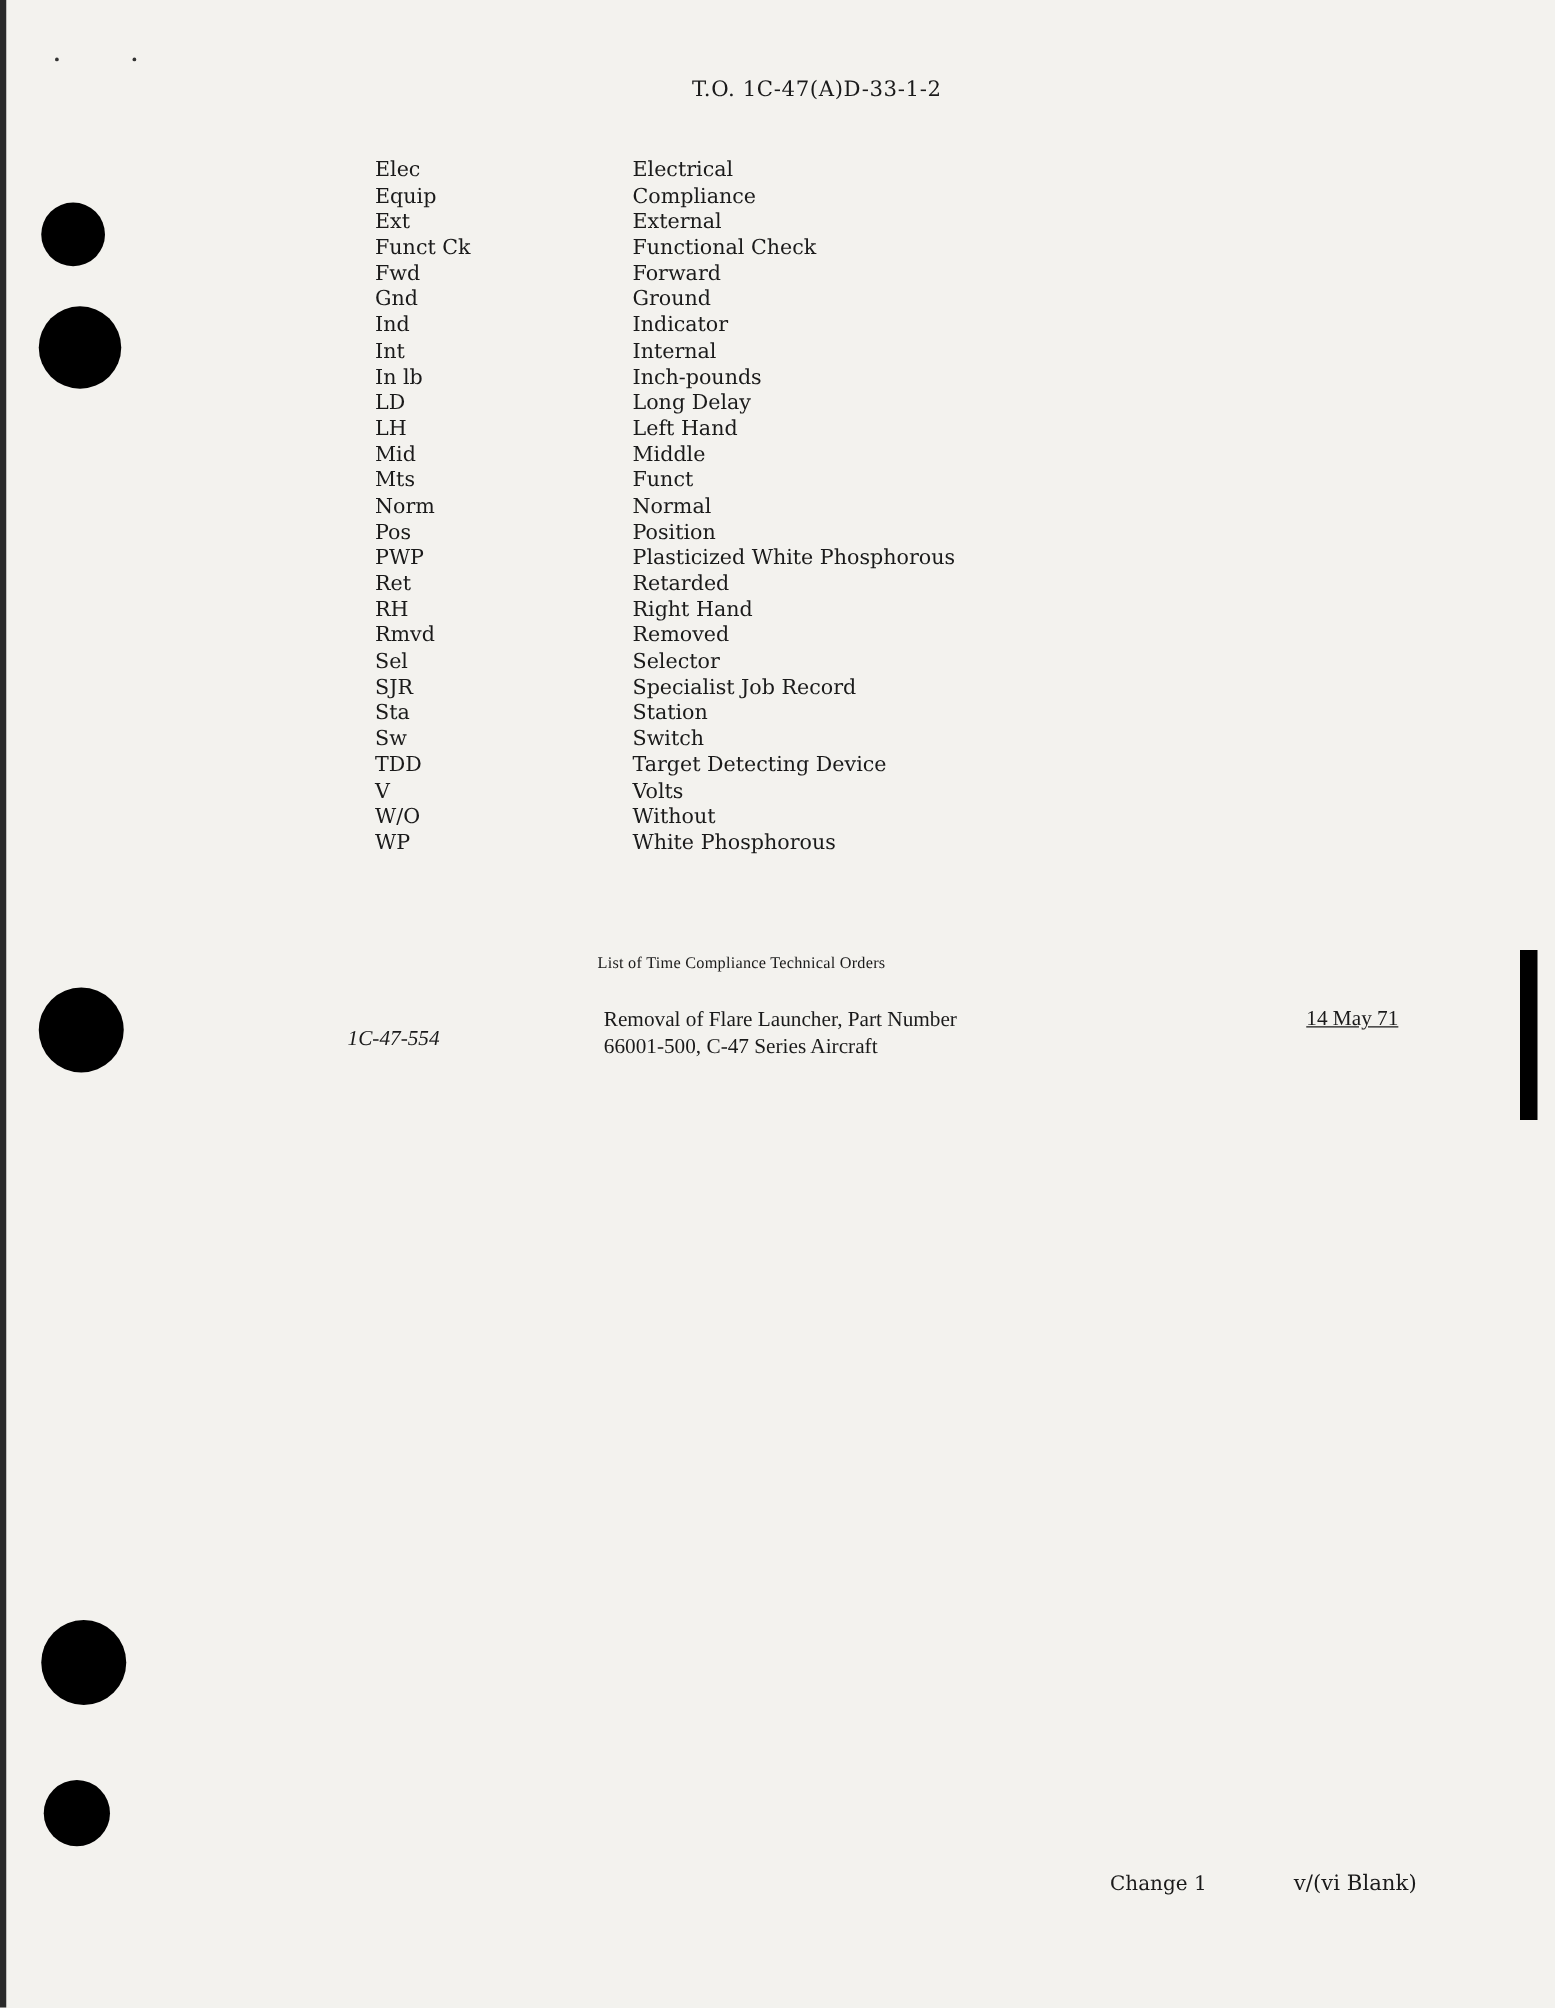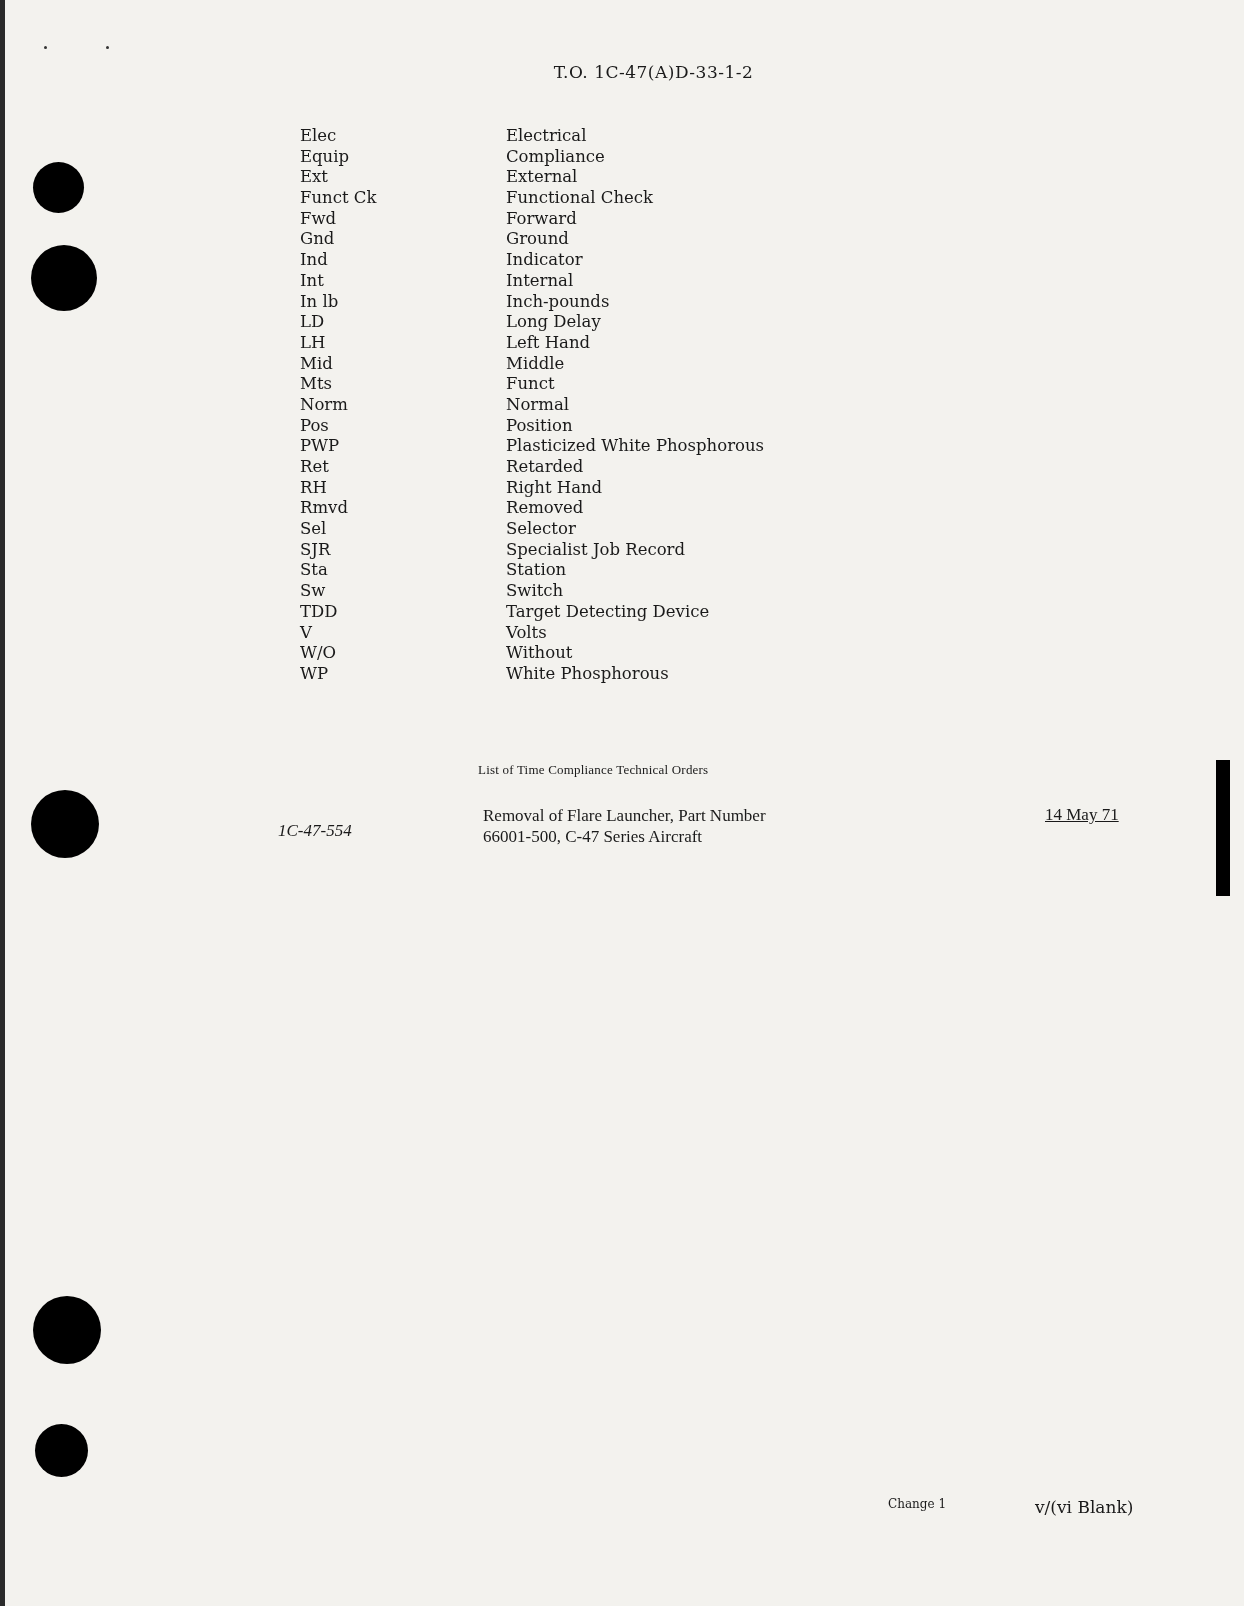--- a/index.html
+++ b/index.html
@@ -22,21 +22,21 @@
   .abbr-def { white-space: nowrap; }
   .tcto-title {
     position: absolute; top: 762px; left: 478px;
     font-family: "Liberation Serif", serif; font-size: 13px; letter-spacing: 0.2px;
   }
   .tcto-row { position: absolute; top: 805px; left: 278px; width: 900px; font-family: "Liberation Serif", serif; font-size: 17px; }
   .tcto-number { position: absolute; left: 0; top: 16px; font-style: italic; }
   .tcto-desc { position: absolute; left: 205px; top: 0; line-height: 21px; }
   .tcto-date { position: absolute; left: 767px; top: 0; text-decoration: underline; }
   .change-bar { position: absolute; left: 1216px; top: 760px; width: 14px; height: 136px; background: #000; }
-  .footer-change { position: absolute; top: 1497px; left: 888px; font-size: 12px; }
+  .footer-change { position: absolute; top: 1497px; left: 888px; font-size: 16px; }
   .footer-page { position: absolute; top: 1497px; left: 1035px; font-size: 17px; }
 </style>
 </head>
 <body>
 
 <div class="left-edge"></div>
 <div class="speck" style="left:44px;top:46px"></div>
 <div class="speck" style="left:106px;top:46px"></div>
 
 <div class="hole" style="left:33px;top:162px;width:51px;height:51px"></div>

